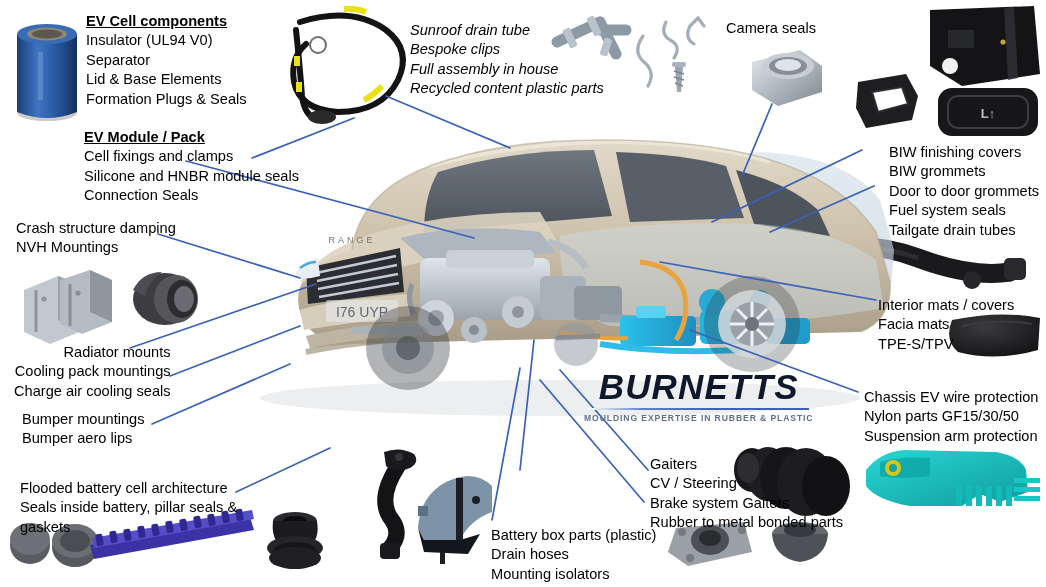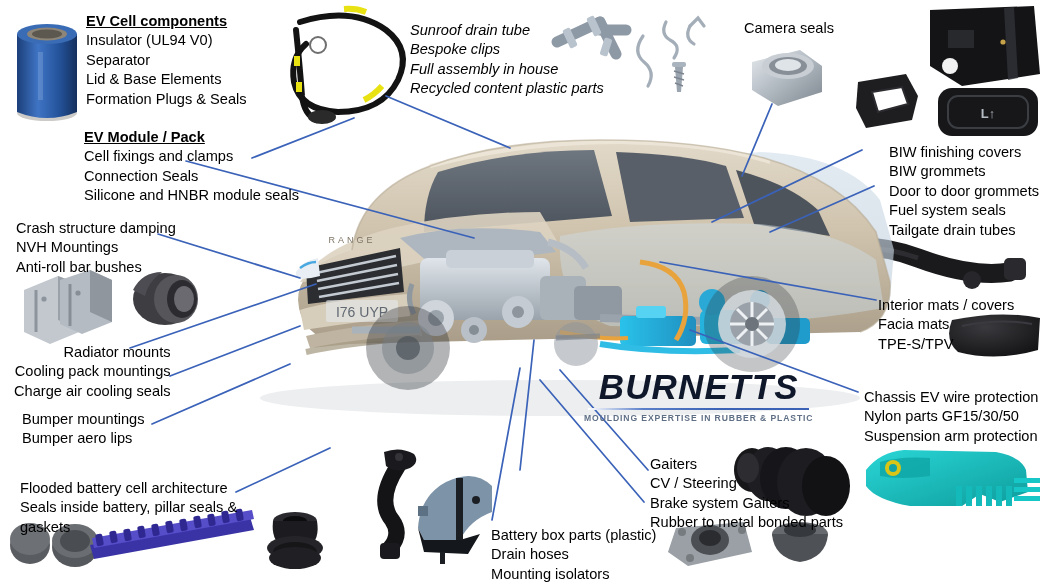--- a/index.html
+++ b/index.html
@@ -476,47 +476,46 @@
       <span class="note-head">EV Cell components</span>
       <span class="note-line">Insulator (UL94 V0)</span>
       <span class="note-line">Separator</span>
       <span class="note-line">Lid &amp; Base Elements</span>
       <span class="note-line">Formation Plugs &amp; Seals</span>
     </div>
 
     <div class="note" style="left:84px; top:128px;">
       <span class="note-head">EV Module / Pack</span>
       <span class="note-line">Cell fixings and clamps</span>
+      <span class="note-line">Silicone and HNBR module seals</span>
       <span class="note-line">Connection Seals</span>
-      <span class="note-line">Silicone and HNBR module seals</span>
     </div>
 
     <div class="note" style="left:410px; top:21px;font-style:italic;">
       <span class="note-line">Sunroof drain tube</span>
       <span class="note-line">Bespoke clips</span>
       <span class="note-line">Full assembly in house</span>
       <span class="note-line">Recycled content plastic parts</span>
     </div>
 
-    <div class="note" style="left:726px; top:19px;margin-left:18px;">
+    <div class="note" style="left:726px; top:19px;">
       <span class="note-line">Camera seals</span>
     </div>
 
     <div class="note" style="left:889px; top:143px;">
       <span class="note-line">BIW finishing covers</span>
       <span class="note-line">BIW grommets</span>
       <span class="note-line">Door to door grommets</span>
       <span class="note-line">Fuel system seals</span>
       <span class="note-line">Tailgate drain tubes</span>
     </div>
 
     <div class="note" style="left:16px; top:219px;">
       <span class="note-line">Crash structure damping</span>
       <span class="note-line">NVH Mountings</span>
-      <span class="note-line">Anti-roll bar bushes</span>
     </div>
 
     <div class="note" style="left:14px; top:343px;text-align:right;">
       <span class="note-line">Radiator mounts</span>
       <span class="note-line">Cooling pack mountings</span>
       <span class="note-line">Charge air cooling seals</span>
     </div>
 
     <div class="note" style="left:22px; top:410px;">
       <span class="note-line">Bumper mountings</span>

